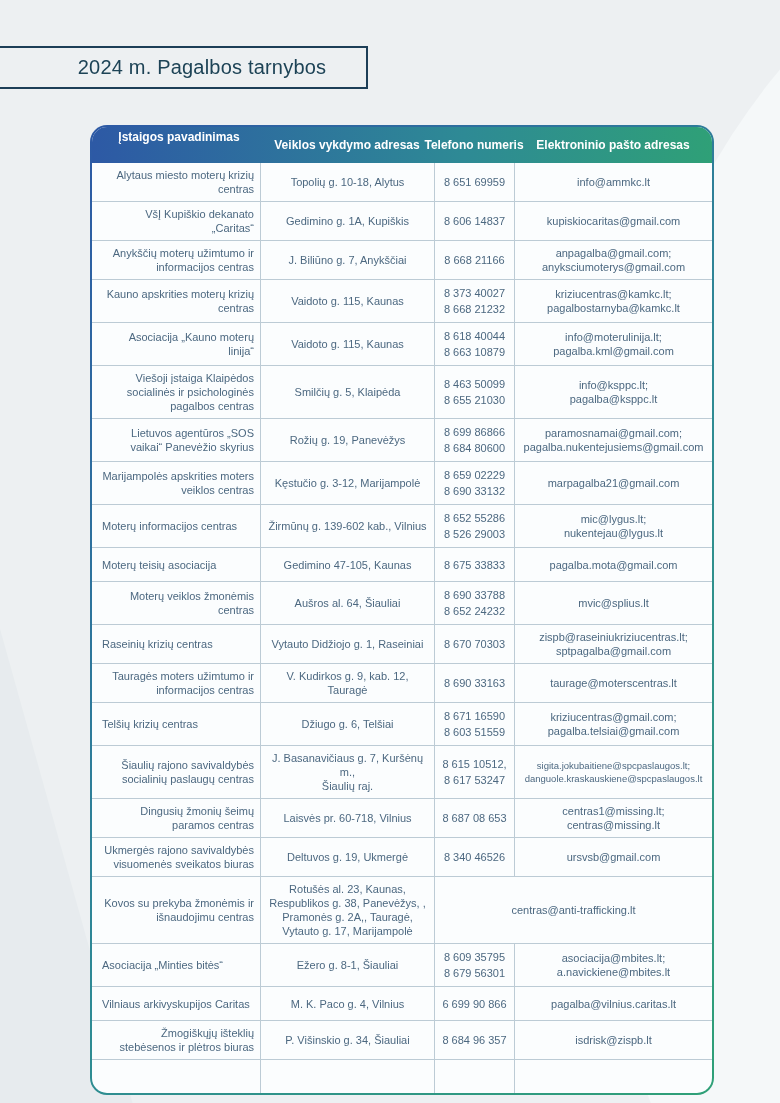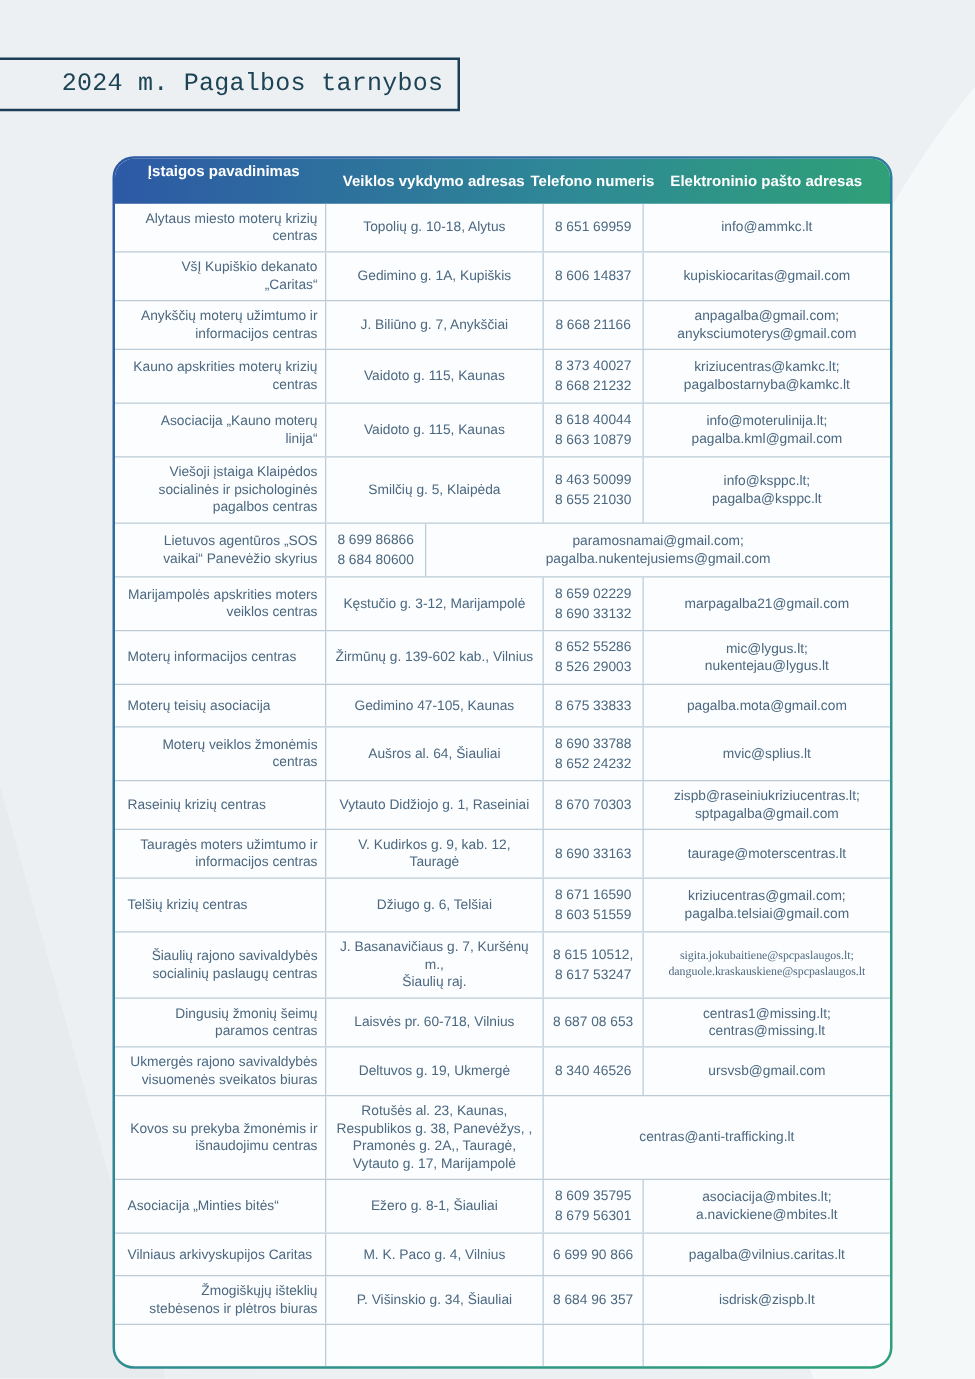--- a/index.html
+++ b/index.html
@@ -32,21 +32,20 @@
     width:372px;height:43px;
     border:2px solid #1d3e57;
     box-sizing:border-box;
     display:flex;align-items:center;justify-content:center;
   }
   .title-box span{
     font-size:20px;
     color:#1d4356;
     letter-spacing:0.2px;
     padding-left:40px;
-    font-family:Liberation Mono, monospace;
   }
   
   .table-wrap{
     position:absolute;
     left:90px;top:125px;
     width:624px;
     background:linear-gradient(135deg,#2d59a5 0%,#2e8a95 55%,#2fa077 100%);
     border-radius:17px;
     padding:2px;
     box-sizing:border-box;
@@ -80,21 +79,21 @@
     line-height:14px;
     padding:5px 6px;
     box-sizing:border-box;
     text-align:center;
   }
   .td + .td{border-left:1px solid #bccbd5;}
   .c-name{width:168px;text-align:right;align-items:flex-start;padding-left:10px;}
   .c-addr{width:174px;}
   .c-phone{width:80px;line-height:16px;white-space:nowrap;}
   .c-email{flex:1;}
-  .c-email .small{font-size:9.5px;line-height:13px;font-family:Liberation Serif, serif;}
+  .c-email .small{font-size:9.5px;line-height:13px;}
 </style>
 </head>
 <body>
 
 <div class="bg-curve"></div>
 <div class="bg-wedge"></div>
 
 <div class="title-box">
   <span>2024 m. Pagalbos tarnybos</span>
 </div>
@@ -196,20 +195,23 @@
           </div>
           <div class="td c-email">
             <div>info@ksppc.lt;</div>
             <div>pagalba@ksppc.lt</div>
           </div>
         </div>
         <div class="tr">
           <div class="td c-name">
             <div>Lietuvos agentūros „SOS vaikai“ Panevėžio skyrius</div>
           </div>
+          <div class="td c-addr">
+            <div>Rožių g. 19, Panevėžys</div>
+          </div>
           <div class="td c-phone">
             <div>8 699 86866</div>
             <div>8 684 80600</div>
           </div>
           <div class="td c-email">
             <div>paramosnamai@gmail.com;</div>
             <div>pagalba.nukentejusiems@gmail.com</div>
           </div>
         </div>
         <div class="tr">

